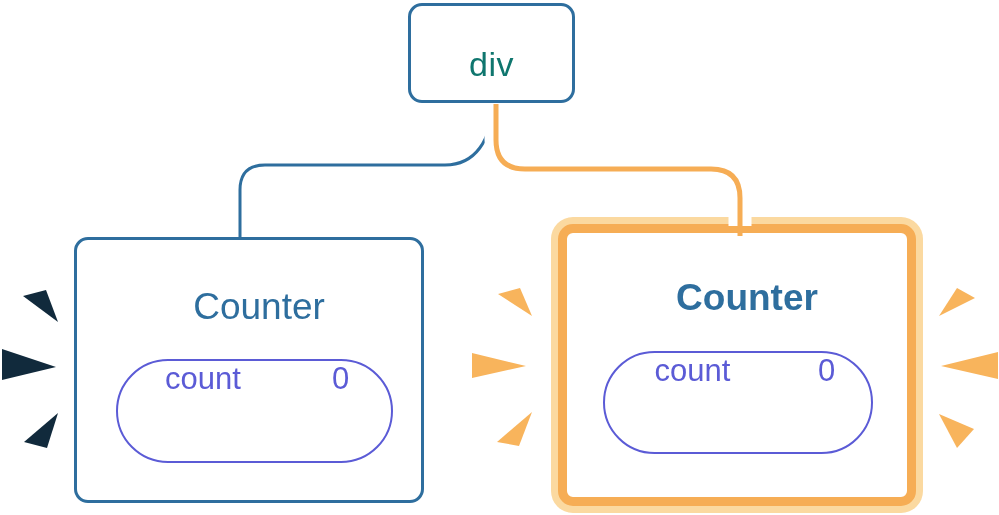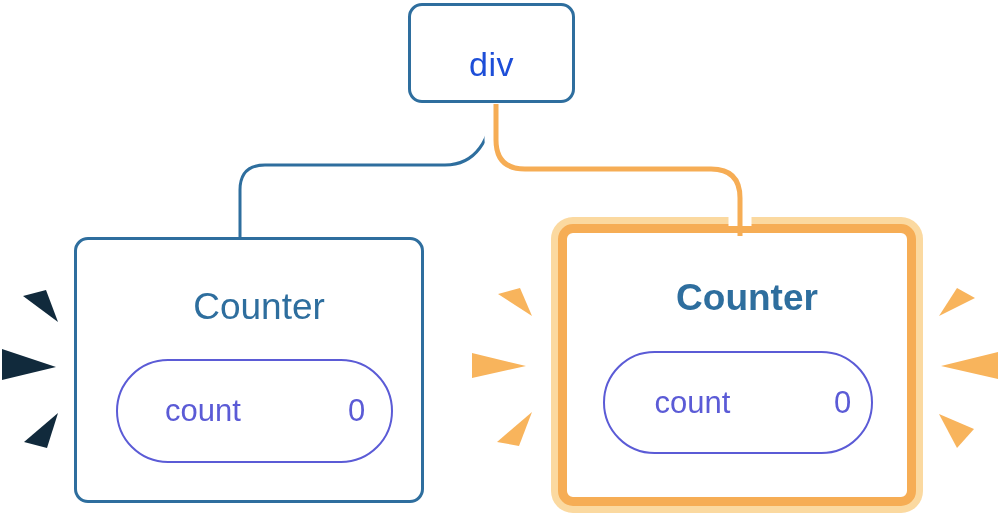--- a/index.html
+++ b/index.html
@@ -16,39 +16,39 @@
     z-index:3;pointer-events:none;
   }
   
   .node-root{
     position:absolute;left:408px;top:3px;width:167px;height:100px;
     background:#ffffff;border:3px solid #2e6e9e;border-radius:14px;
     box-sizing:border-box;z-index:2;
     display:flex;align-items:center;justify-content:center;
   }
   .node-root .label{
-    color:#1d4ed8;font-size:34px;line-height:1;letter-spacing:0.5px;margin-top:21px;
+    color:#0f766e;font-size:34px;line-height:1;letter-spacing:0.5px;margin-top:21px;
   }
   
   .card-left{
     position:absolute;left:74px;top:237px;width:350px;height:266px;
     background:#ffffff;border:3px solid #2e6e9e;border-radius:14px;
     box-sizing:border-box;z-index:1;
   }
   .card-title{
     position:absolute;left:0;right:0;top:48px;
     text-align:center;color:#2e6e9e;font-size:37px;line-height:1;padding-left:20px;
   }
   .card-title.bold{font-weight:bold;}
   
   .pill{
     position:absolute;
     border:2px solid #5b5bd6;border-radius:60px;
     box-sizing:border-box;background:#ffffff;
-    display:flex;align-items:center;overflow:hidden;gap:16px;
+    display:flex;align-items:flex-start;overflow:hidden;
   }
   .pill .key{
     width:170px;display:flex;align-items:center;justify-content:center;
     color:#5b5bd6;font-size:31px;
   }
   .pill .sep{width:2px;background:#5b5bd6;}
   .pill .val{
     flex:1;display:flex;align-items:center;justify-content:center;
     color:#5b5bd6;font-size:31px;
   }

